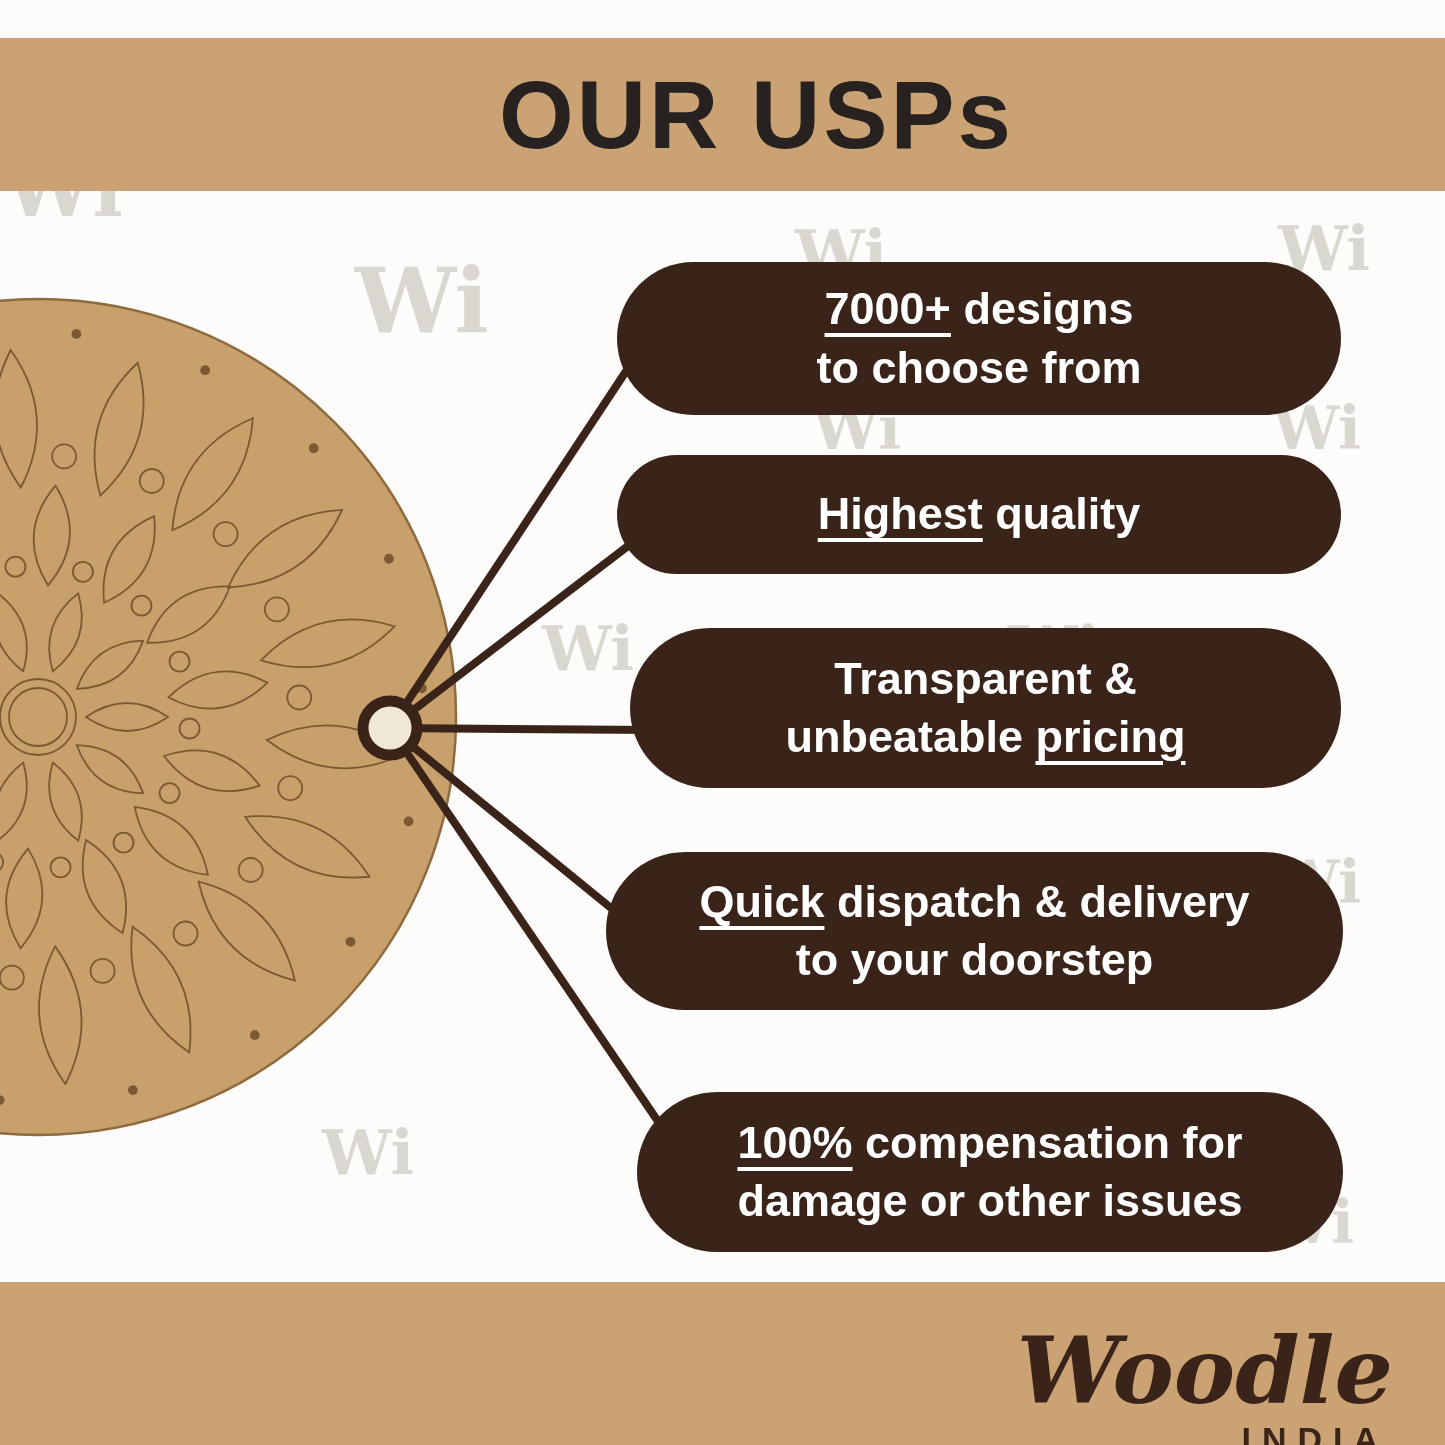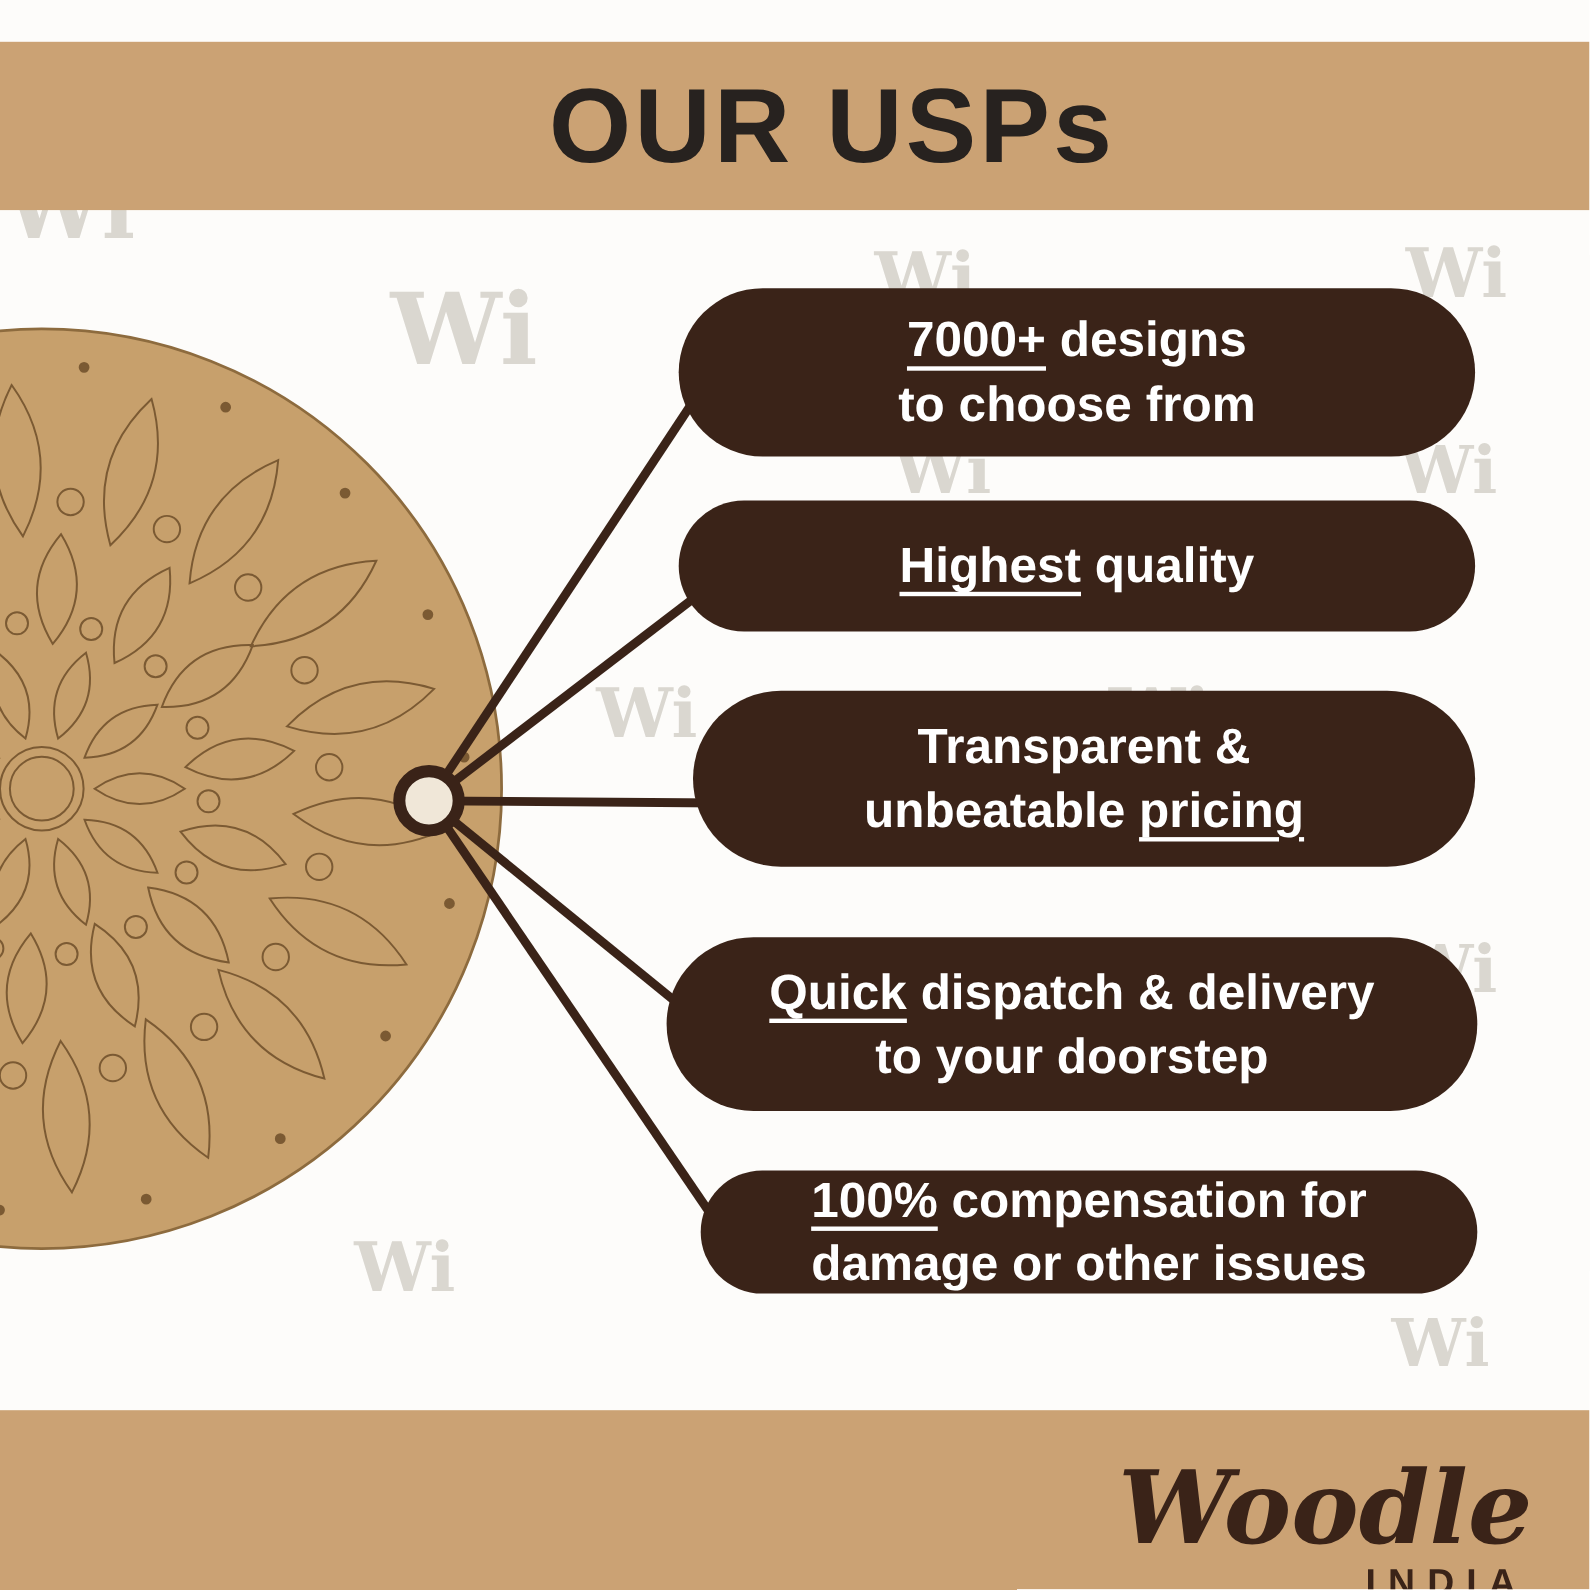--- a/index.html
+++ b/index.html
@@ -23,21 +23,21 @@
     position:absolute;background:var(--pill,#3A2318);border-radius:999px;color:#ffffff;
     display:flex;flex-direction:column;justify-content:center;align-items:center;
     z-index:3;font-weight:bold;font-size:45px;line-height:1.3;text-align:center;
     padding:0 18px;box-sizing:border-box;
   }
   .pill .u{text-decoration:underline;text-decoration-thickness:3.5px;text-underline-offset:9px;}
   .pill-0{left:617px;top:262px;width:724px;height:153px;}
   .pill-1{left:617px;top:455px;width:724px;height:119px;}
   .pill-2{left:630px;top:616px;width:711px;height:160px;margin-top:12px;}
   .pill-3{left:606px;top:852px;width:737px;height:158px;}
-  .pill-4{left:637px;top:1064px;width:706px;height:112px;}
+  .pill-4{left:637px;top:1092px;width:706px;height:160px;}
   .logo{
     position:absolute;right:52px;top:1323px;display:flex;flex-direction:column;
     align-items:center;color:var(--pill,#3A2318);z-index:5;
   }
   .logo .brand{
     font-family:"DejaVu Serif",serif;font-style:italic;font-weight:bold;
     font-size:92px;line-height:1.05;
   }
   .logo .country{
     font-size:34px;letter-spacing:11px;font-weight:bold;margin-top:0px;

